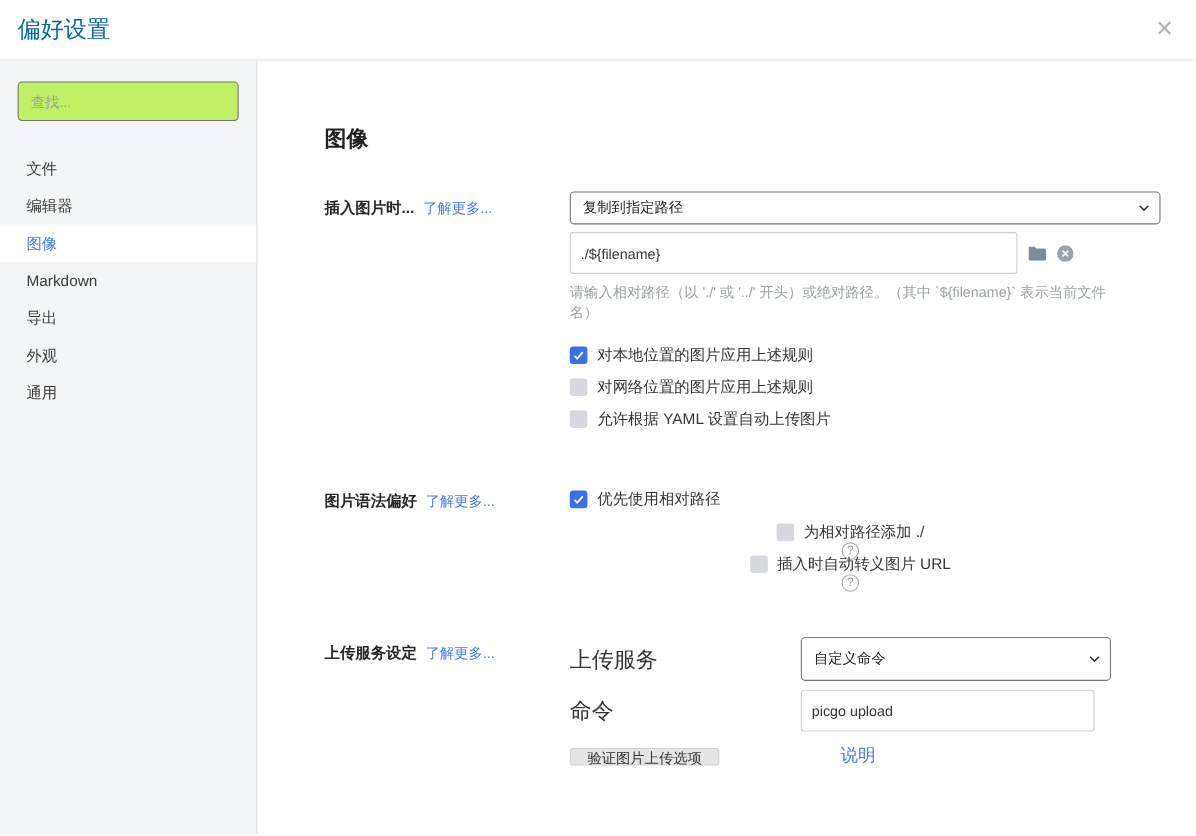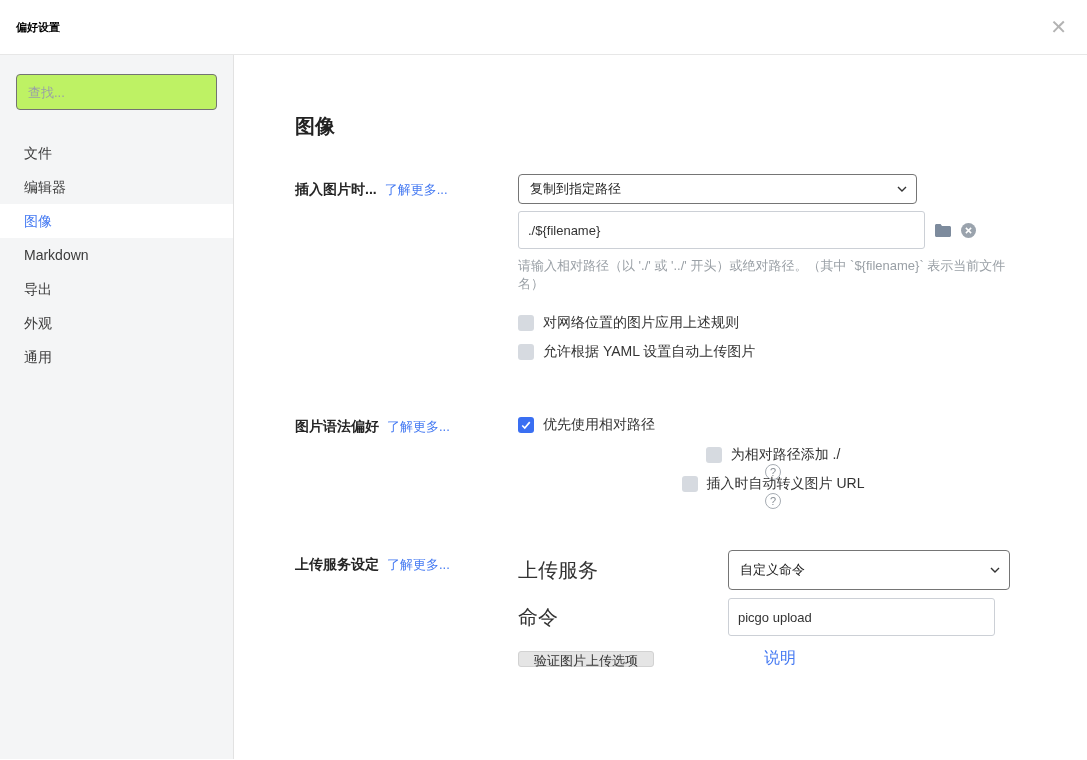--- a/index.html
+++ b/index.html
@@ -8,21 +8,21 @@
     width: 1087px; height: 760px;
     font-family: "Liberation Sans", "DejaVu Sans", sans-serif;
     background: #ffffff; color: #2b2b2b; overflow: hidden;
   }
 
   
   .header {
     height: 55px; display: flex; align-items: center; justify-content: space-between;
     padding: 0 20px 0 16px; border-bottom: 1px solid #e7e7e7; background: #fff;
   }
-  .window-title { font-size: 11px; font-weight: bold; color: #000000; }
+  .window-title { font-size: 21px; font-weight: normal; color: #0369a1; }
   .close-btn { font-size: 20px; color: #b3b3b3; cursor: pointer; line-height: 1; }
 
   
   .shell { display: flex; height: 704px; }
 
   
   .sidebar {
     width: 234px; background: #f4f5f6; border-right: 1px solid #e2e2e2;
     padding-top: 19px; flex: none;
   }
@@ -48,21 +48,21 @@
   .row-label .lbl { font-weight: bold; color: #262626; margin-right: 8px; }
   .link { color: #4479f2; font-size: 13px; cursor: pointer; text-decoration: none; }
   .row-content { width: 510px; }
 
   
   .select {
     height: 30px; border: 1px solid #757575; border-radius: 4px; background: #fff;
     display: flex; align-items: center; justify-content: space-between;
     padding: 0 9px 0 11px; font-size: 13px; color: #222; cursor: pointer;
   }
-  .select-wide { width: 399px; }
+  .select-wide { width: 537px; }
   .select-med { width: 282px; height: 40px; }
   .chev svg { display: block; }
 
   
   .text-input {
     height: 38px; border: 1px solid #ccd0d6; border-radius: 3px; background: #fff;
     padding: 0 9px; font-size: 13px; color: #333; outline: none; font-family: inherit;
   }
   .path-row { display: flex; align-items: center; margin-top: 7px; }
   .path-input { width: 407px; }
@@ -157,20 +157,28 @@
             <svg width="15" height="15" viewBox="0 0 16 16">
                 <circle cx="8" cy="8" r="8" fill="#9aa3ad"></circle>
                 <path d="M5.2 5.2l5.6 5.6M10.8 5.2l-5.6 5.6" stroke="#fff" stroke-width="1.6"></path>
               </svg>
           </span>
         </div>
 
         <div class="hint">请输入相对路径（以 './' 或 '../' 开头）或绝对路径。（其中 `${filename}` 表示当前文件名）</div>
 
         <div class="cb-group-first">
+          <div class="cb-row">
+            <span class="cb checked">
+              <svg width="10" height="9" viewBox="0 0 12 10">
+                  <path d="M1.5 5l3 3 6-7" stroke="#fff" stroke-width="2" fill="none"></path>
+                </svg>
+            </span>
+            <span class="cb-label">对本地位置的图片应用上述规则</span>
+          </div>
           <div class="cb-row">
             <span class="cb">
               
             </span>
             <span class="cb-label">对网络位置的图片应用上述规则</span>
           </div>
           <div class="cb-row">
             <span class="cb">
               
             </span>

